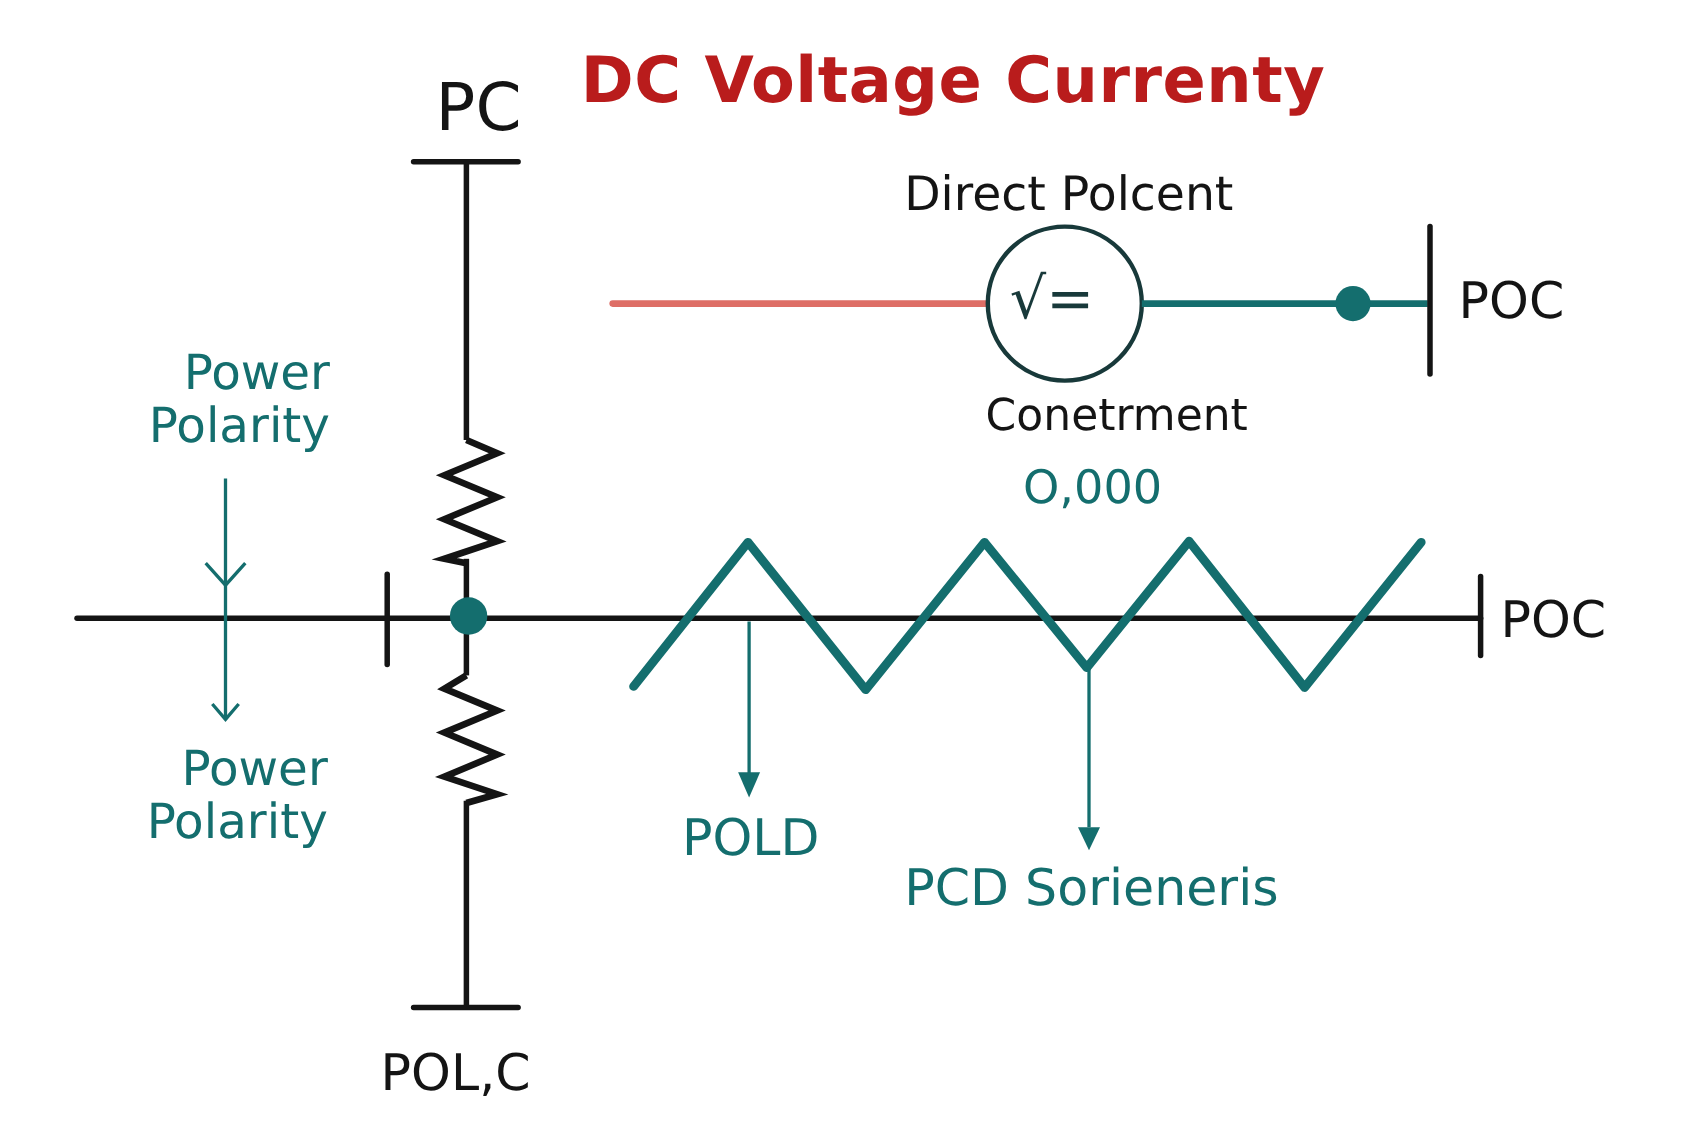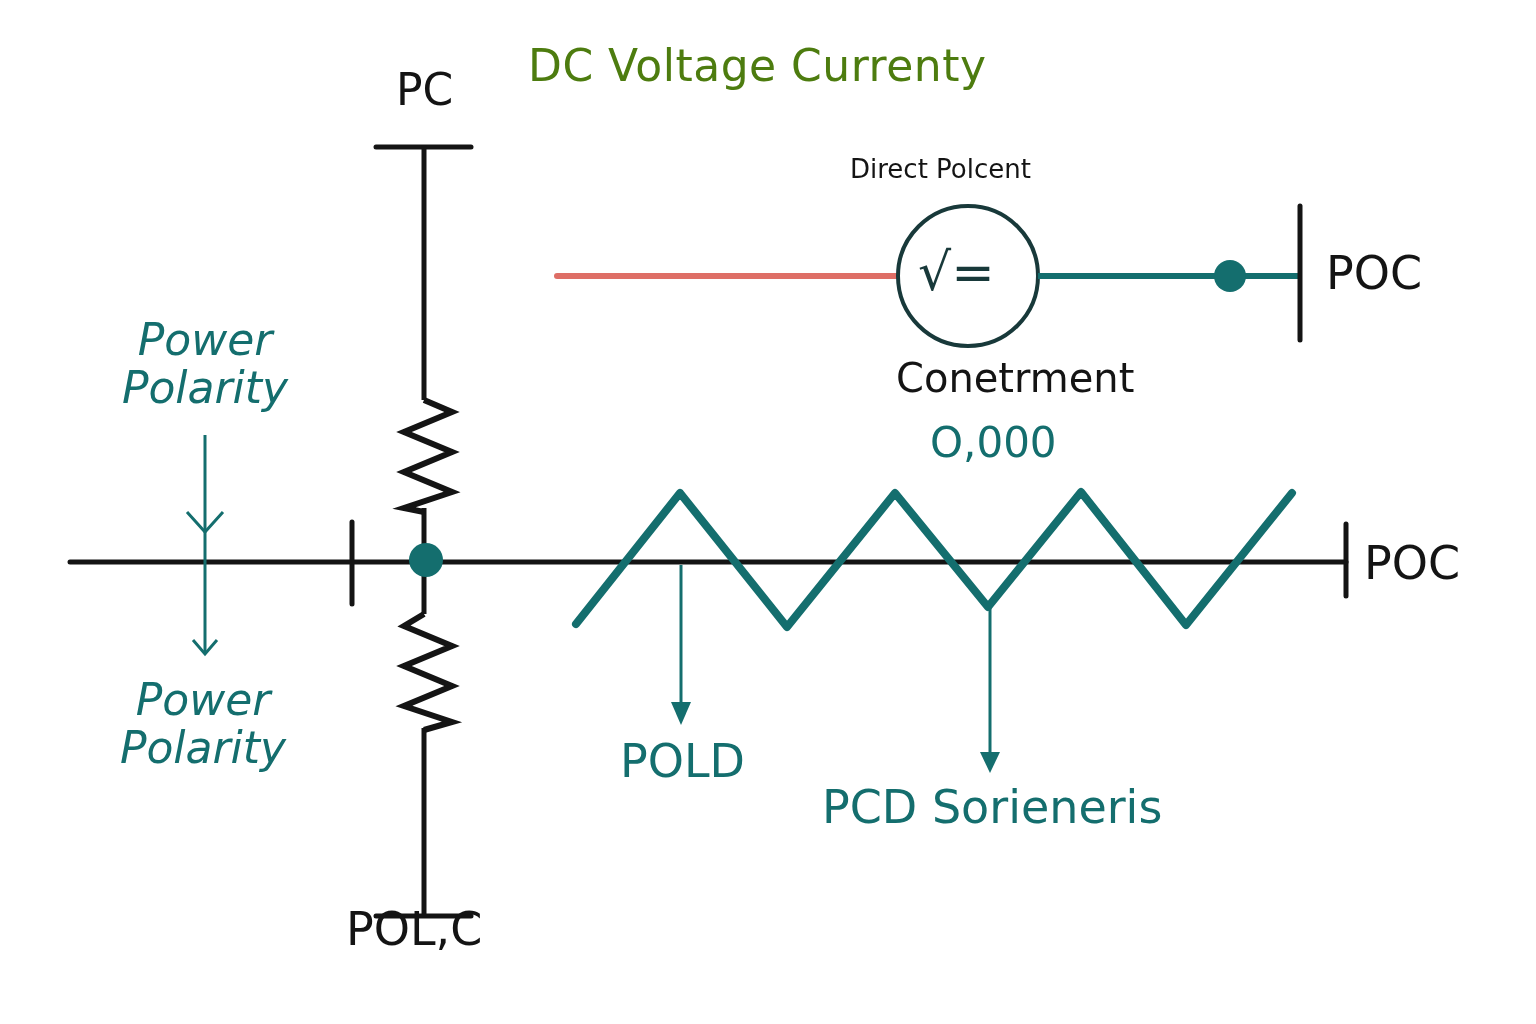--- a/index.html
+++ b/index.html
@@ -1,23 +1,23 @@
 <!DOCTYPE html>
 <html><head>
 <meta charset="utf-8">
 <style>
   html, body { margin: 0; padding: 0; background: #ffffff; }
   body { width: 1536px; height: 1024px; position: relative; overflow: hidden;
          font-family: "DejaVu Sans", sans-serif; }
   svg { position: absolute; left: 0; top: 0; }
   .lbl { position: absolute; white-space: nowrap; line-height: 1; }
-  .title { color: #4d7c0f; font-size: 44px; font-weight: normal; left: 528px; top: 44px; letter-spacing: 0.5px; }
+  .title { color: #b91c1c; font-size: 58px; font-weight: bold; left: 528px; top: 44px; letter-spacing: 0.5px; }
   .blk { color: #141414; }
   .teal { color: #146e6e; }
-  .center { text-align: center; font-style: italic; }
+  .center { text-align: right; }
 </style>
 </head>
 <body>
 
 <svg width="1536" height="1024" viewBox="0 0 1536 1024">
 
   <line x1="376" y1="147" x2="471" y2="147" stroke="#141414" stroke-width="5" stroke-linecap="round"></line>
   <line x1="424" y1="147" x2="424" y2="400" stroke="#141414" stroke-width="5"></line>
 
   <polyline points="424,400 452,412 404,432 452,452 404,472 452,492 404,508 424,512" fill="none" stroke="#141414" stroke-width="6" stroke-linejoin="miter"></polyline>
@@ -46,24 +46,24 @@
 
   <line x1="557" y1="276" x2="898" y2="276" stroke="#de6e66" stroke-width="6" stroke-linecap="round"></line>
   <circle cx="968" cy="276" r="70" fill="#ffffff" stroke="#18393a" stroke-width="4"></circle>
   <line x1="1038" y1="276" x2="1298" y2="276" stroke="#146e6e" stroke-width="6"></line>
   <circle cx="1230" cy="276" r="16" fill="#146e6e"></circle>
   <line x1="1300" y1="206" x2="1300" y2="340" stroke="#141414" stroke-width="5" stroke-linecap="round"></line>
 </svg>
 
 <div class="lbl title">DC Voltage Currenty</div>
 
-<div class="lbl blk" style="left:396px; top:68px; font-size:44px;">PC</div>
-<div class="lbl blk" style="left:346px; top:906px; font-size:46px;">POL,C</div>
+<div class="lbl blk" style="left:396px; top:68px; font-size:60px;">PC</div>
+<div class="lbl blk" style="left:346px; top:952px; font-size:46px;">POL,C</div>
 
-<div class="lbl blk" style="left:850px; top:156px; font-size:26px;">Direct Polcent</div>
+<div class="lbl blk" style="left:822px; top:156px; font-size:43px;">Direct Polcent</div>
 <div class="lbl" style="left:918px; top:246px; font-size:52px; color:#18393a;">√=</div>
 <div class="lbl blk" style="left:848px; top:358px; font-size:40px;margin-left:48px;">Conetrment</div>
 <div class="lbl teal" style="left:906px; top:422px; font-size:42px;margin-left:24px;">O,000</div>
 
 <div class="lbl blk" style="left:1326px; top:250px; font-size:46px;">POC</div>
 <div class="lbl blk" style="left:1364px; top:540px; font-size:46px;">POC</div>
 
 <div class="lbl teal center" style="left:110px; top:316px; width:190px; font-size:44px; line-height:1.1;">
   <div>Power</div>
   <div>Polarity</div>

